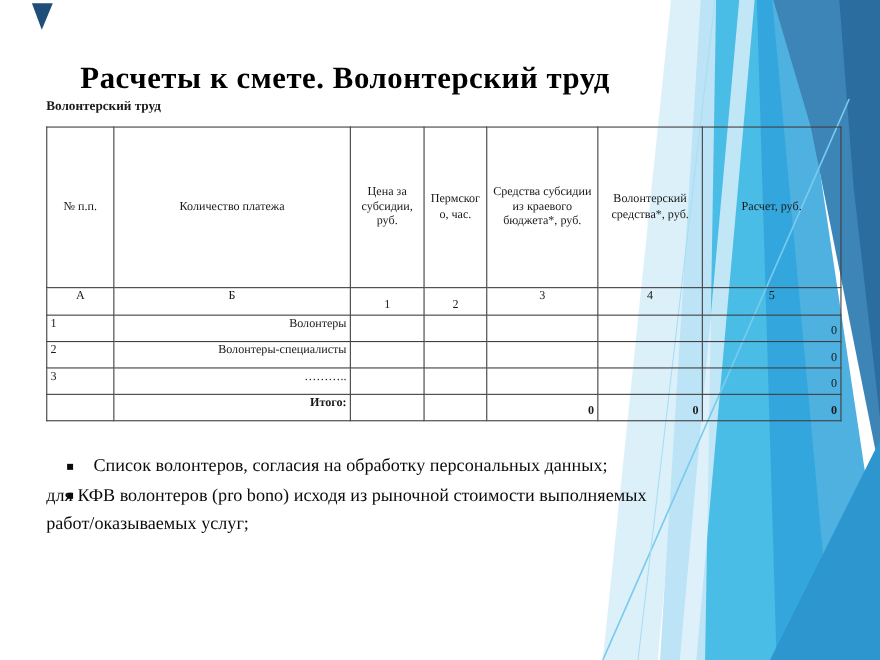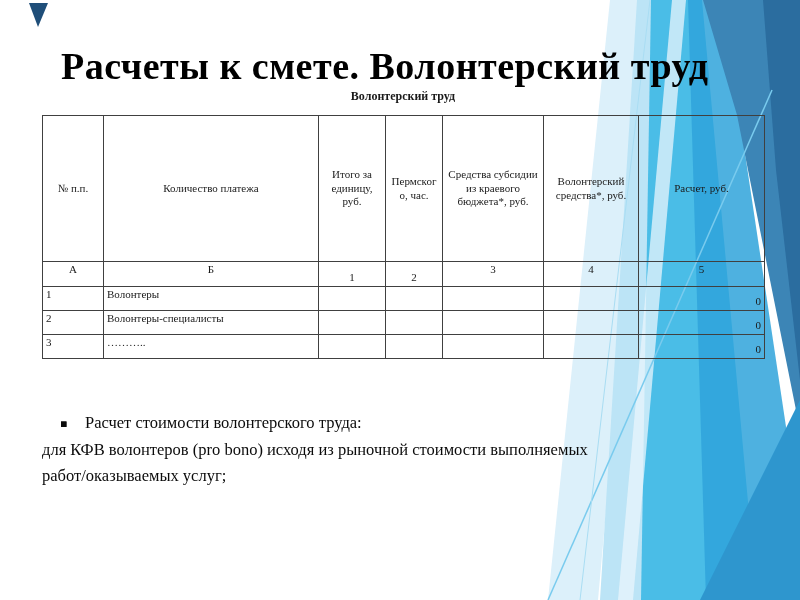--- a/index.html
+++ b/index.html
@@ -9,28 +9,28 @@
     background: #ffffff;
     overflow: hidden;
     font-family: "Liberation Serif", serif;
   }
   .bg {
     position: absolute; left:0; top:0; width:800px; height:600px;
     pointer-events: none;
   }
   .title {
     position: absolute; left: 57px; top: 40px;
-    margin: 4px;
-    font-size: 38px; font-weight: bold; color: #000;
+    margin: 16px;
+    font-size: 28px; font-weight: bold; color: #000;
     letter-spacing: 0.5px;
     white-space: nowrap;
   }
   .caption {
     position: absolute; left: 42px; top: 89px; width: 722px;
-    text-align: center;
+    text-align: left;
     font-size: 12px; font-weight: bold; color: #1a1a1a;
   }
   table.vtable {
     position: absolute; left: 42px; top: 115px;
     width: 722px;
     border-collapse: collapse;
     table-layout: fixed;
     background: transparent;
   }
   table.vtable th, table.vtable td {
@@ -47,21 +47,21 @@
     font-weight: normal;
     text-align: center;
     vertical-align: middle;
   }
   tr.header-row  { height: 146px; }
   tr.code-row    { height: 25px; }
   tr.body-row    { height: 24px; }
   tr.code-row td { text-align: center; vertical-align: top; }
   tr.code-row td.code-2, tr.code-row td.code-3 { vertical-align: bottom; }
   td.cell-num  { text-align: left; vertical-align: top; padding-left: 1px; }
-  td.cell-name { text-align: left; vertical-align: top; }
+  td.cell-name { text-align: right; vertical-align: top; }
   td.cell-val  { text-align: right; vertical-align: bottom; }
   tr.total-row td { font-weight: bold; }
   .notes {
     position: absolute; left: 42px; top: 410px; width: 700px;
     font-size: 16.5px; color: #0b0b0b;
   }
   .note {
     position: relative;
     line-height: 26.5px;
     white-space: pre-line;
@@ -103,21 +103,21 @@
         <col style="width:67px">
       <col style="width:57px">
         <col style="width:101px">
         <col style="width:95px">
       <col style="width:126px">
     </colgroup>
     <thead>
       <tr class="header-row" id="header-row">
           <th>№ п.п.</th>
           <th>Количество платежа</th>
-          <th>Итого за единицу, руб.</th>
+          <th>Цена за субсидии, руб.</th>
           <th>Пермского, час.</th>
           <th>Средства субсидии из краевого бюджета*, руб.</th>
           <th>Волонтерский средства*, руб.</th>
           <th>Расчет, руб.</th>
         </tr>
       <tr class="code-row" id="code-row">
           <td class="code-0">А</td>
           <td class="code-1">Б</td>
           <td class="code-2">1</td>
           <td class="code-3">2</td>
@@ -147,23 +147,32 @@
         </tr>
         <tr class="body-row">
           <td class="cell-num">3</td>
           <td class="cell-name">………..</td>
           <td class="cell-val"></td>
           <td class="cell-val"></td>
           <td class="cell-val"></td>
           <td class="cell-val"></td>
           <td class="cell-val">0</td>
         </tr>
+        <tr class="body-row total-row">
+          <td class="cell-num"></td>
+          <td class="cell-name">Итого:</td>
+          <td class="cell-val"></td>
+          <td class="cell-val"></td>
+          <td class="cell-val">0</td>
+          <td class="cell-val">0</td>
+          <td class="cell-val">0</td>
+        </tr>
       </tbody>
   </table>
 
   <div class="notes" id="notes">
+      <div class="note bulleted"><span class="marker">▪</span><span>Список волонтеров, согласия на обработку персональных данных;</span></div>
       <div class="note bulleted"><span class="marker">▪</span></div>
-      <div class="note bulleted"><span class="marker">▪</span><span>Расчет стоимости волонтерского труда:</span></div>
       <div class="note"><span>для КФВ волонтеров (pro bono) исходя из рыночной стоимости выполняемых
 работ/оказываемых услуг;</span></div>
     </div>
 
 </div>
 
 </body></html>

